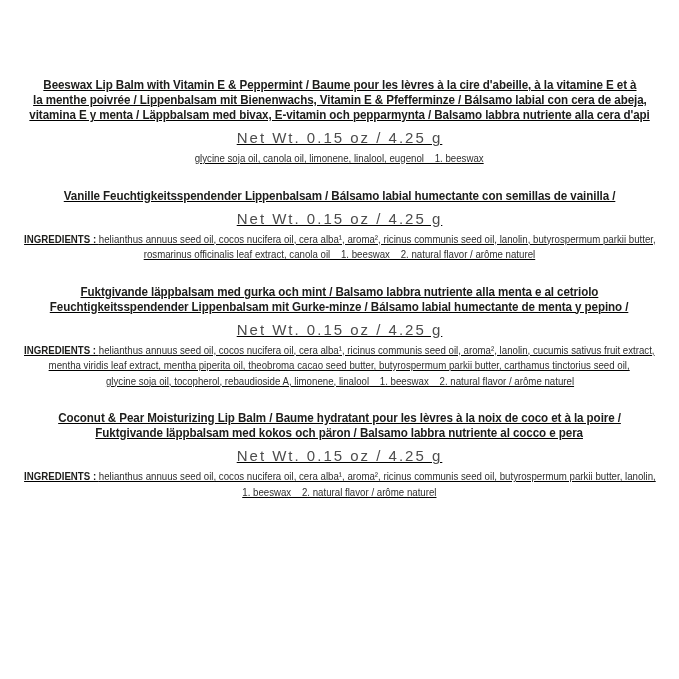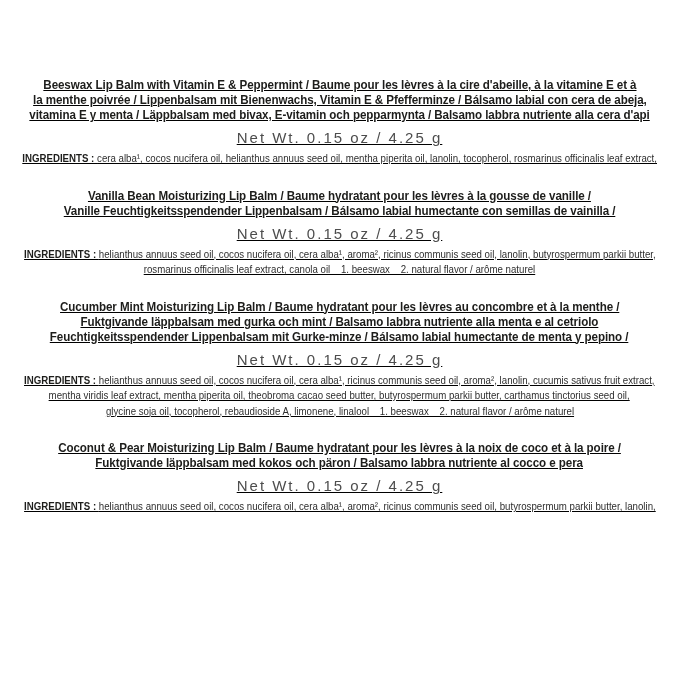--- a/index.html
+++ b/index.html
@@ -67,46 +67,40 @@
     <div class="line t-line">
         <span>la menthe poivrée / Lippenbalsam mit Bienenwachs, Vitamin E &amp; Pfefferminze / Bálsamo labial con cera de abeja,</span>
       </div>
     <div class="line t-line">
         <span>vitamina E y menta / Läppbalsam med bivax, E-vitamin och pepparmynta / Balsamo labbra nutriente alla cera d'api</span>
       </div>
     <div class="line netwt-line">
         <span>Net Wt. 0.15 oz / 4.25 g</span>
       </div>
     <div class="line i-line">
-        <span><span class="ing-label">INGREDIENTS : </span><span>cera alba¹, cocos nucifera oil, helianthus annuus seed oil, mentha piperita oil, lanolin, tocopherol, rosmarinus officinalis leaf extract,</span></span>
+        <span>glycine soja oil, canola oil, limonene, linalool, eugenol    1. beeswax</span>
       </div>
   </section>
 
   <section class="product">
-    <div class="line t-line">
-        <span>Vanilla Bean Moisturizing Lip Balm / Baume hydratant pour les lèvres à la gousse de vanille /</span>
-      </div>
     <div class="line t-line">
         <span>Vanille Feuchtigkeitsspendender Lippenbalsam / Bálsamo labial humectante con semillas de vainilla /</span>
       </div>
     <div class="line netwt-line">
         <span>Net Wt. 0.15 oz / 4.25 g</span>
       </div>
     <div class="line i-line">
         <span><span class="ing-label">INGREDIENTS : </span><span>helianthus annuus seed oil, cocos nucifera oil, cera alba¹, aroma², ricinus communis seed oil, lanolin, butyrospermum parkii butter,</span></span>
       </div>
     <div class="line i-line">
         <span>rosmarinus officinalis leaf extract, canola oil    1. beeswax    2. natural flavor / arôme naturel</span>
       </div>
   </section>
 
   <section class="product">
-    <div class="line t-line">
-        <span>Cucumber Mint Moisturizing Lip Balm / Baume hydratant pour les lèvres au concombre et à la menthe /</span>
-      </div>
     <div class="line t-line">
         <span>Fuktgivande läppbalsam med gurka och mint / Balsamo labbra nutriente alla menta e al cetriolo</span>
       </div>
     <div class="line t-line">
         <span>Feuchtigkeitsspendender Lippenbalsam mit Gurke-minze / Bálsamo labial humectante de menta y pepino /</span>
       </div>
     <div class="line netwt-line">
         <span>Net Wt. 0.15 oz / 4.25 g</span>
       </div>
     <div class="line i-line">
@@ -126,15 +120,18 @@
       </div>
     <div class="line t-line">
         <span>Fuktgivande läppbalsam med kokos och päron / Balsamo labbra nutriente al cocco e pera</span>
       </div>
     <div class="line netwt-line">
         <span>Net Wt. 0.15 oz / 4.25 g</span>
       </div>
     <div class="line i-line">
         <span><span class="ing-label">INGREDIENTS : </span><span>helianthus annuus seed oil, cocos nucifera oil, cera alba¹, aroma², ricinus communis seed oil, butyrospermum parkii butter, lanolin,</span></span>
       </div>
+    <div class="line i-line">
+        <span>1. beeswax    2. natural flavor / arôme naturel</span>
+      </div>
   </section>
 
 </div>
 
 </body></html>

